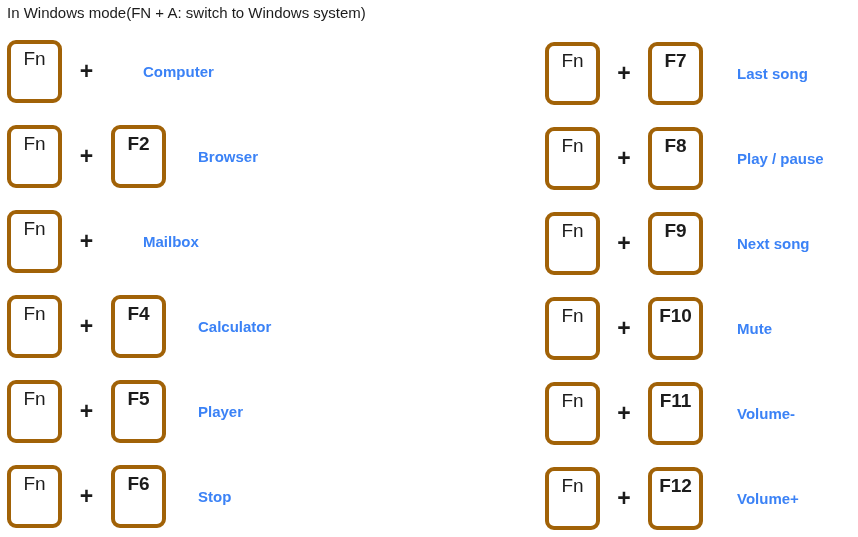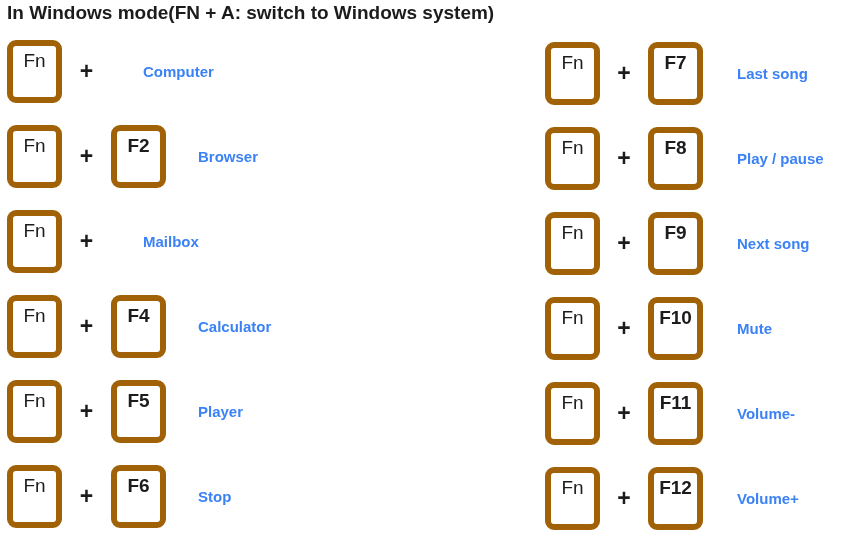--- a/index.html
+++ b/index.html
@@ -10,44 +10,44 @@
     background: #ffffff;
     font-family: "Liberation Sans", sans-serif;
     color: #1c1c1c;
     overflow: hidden;
   }
   .title {
     position: absolute;
     left: 7px;
     top: 4px;
     margin: 0;
-    font-size: 19px;
+    font-size: 15px;
     line-height: 18px;
-    font-weight: bold;
+    font-weight: normal;
     color: #1c1c1c;
     white-space: nowrap;
   }
   .col {
     position: absolute;
     display: flex;
     flex-direction: column;
     gap: 22px;
   }
   .col-left  { left: 7px;   top: 40px; }
   .col-right { left: 545px; top: 42px; }
   .row {
     display: flex;
     align-items: center;
     height: 63px;
   }
   .key {
     box-sizing: border-box;
     width: 55px;
     height: 63px;
-    border: 6px solid #a16207;
+    border: 4px solid #a16207;
     border-radius: 9px;
     background: #ffffff;
     display: flex;
     justify-content: center;
     align-items: flex-start;
     padding-top: 4px;
     flex: none;
   }
   .key-label {
     font-size: 19px;

